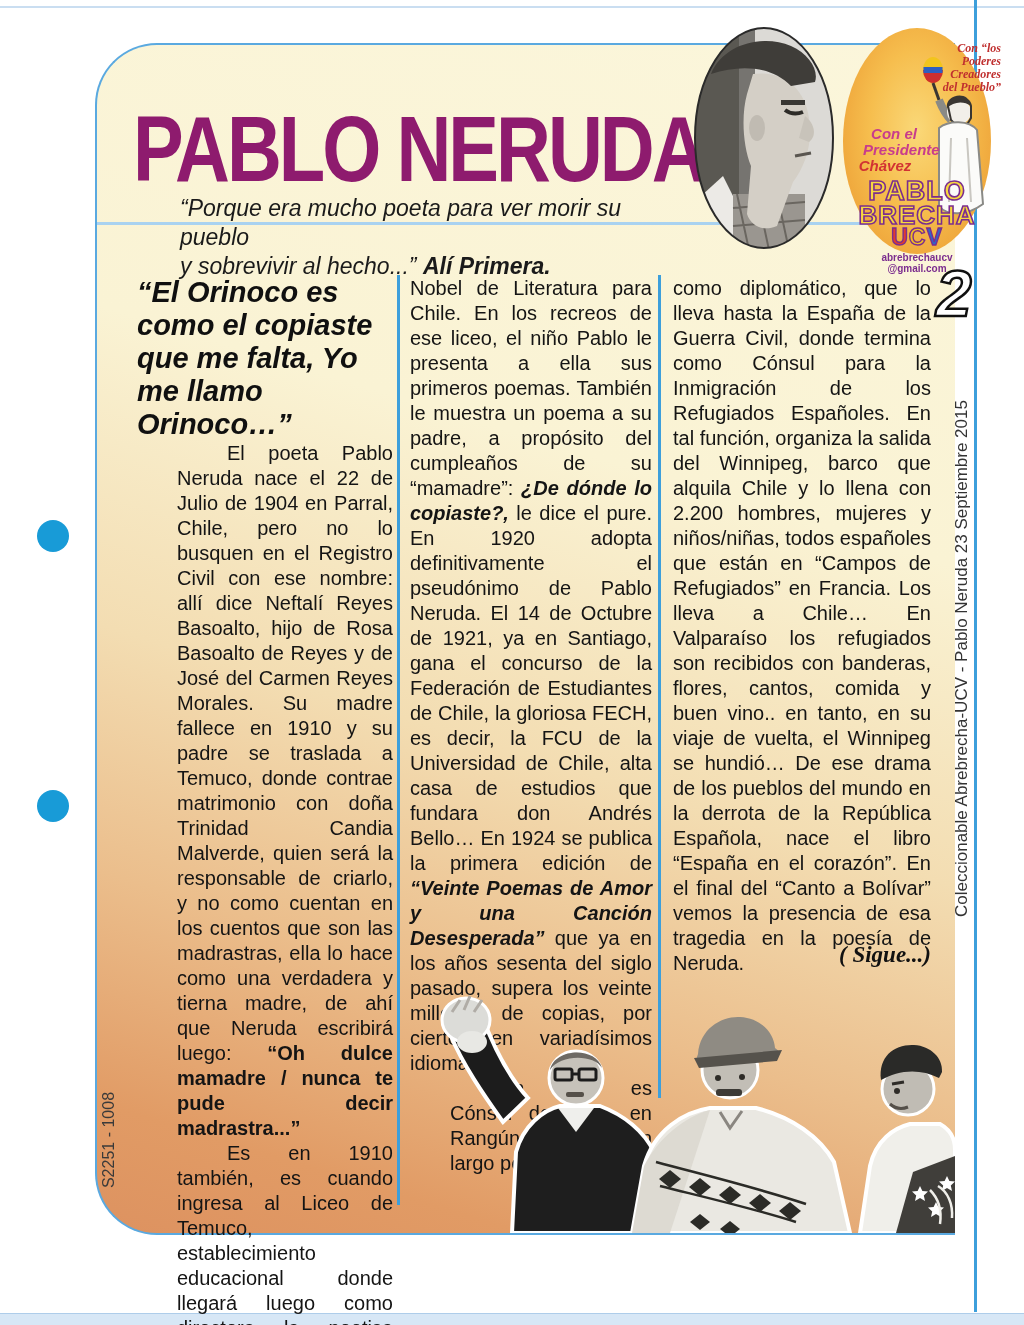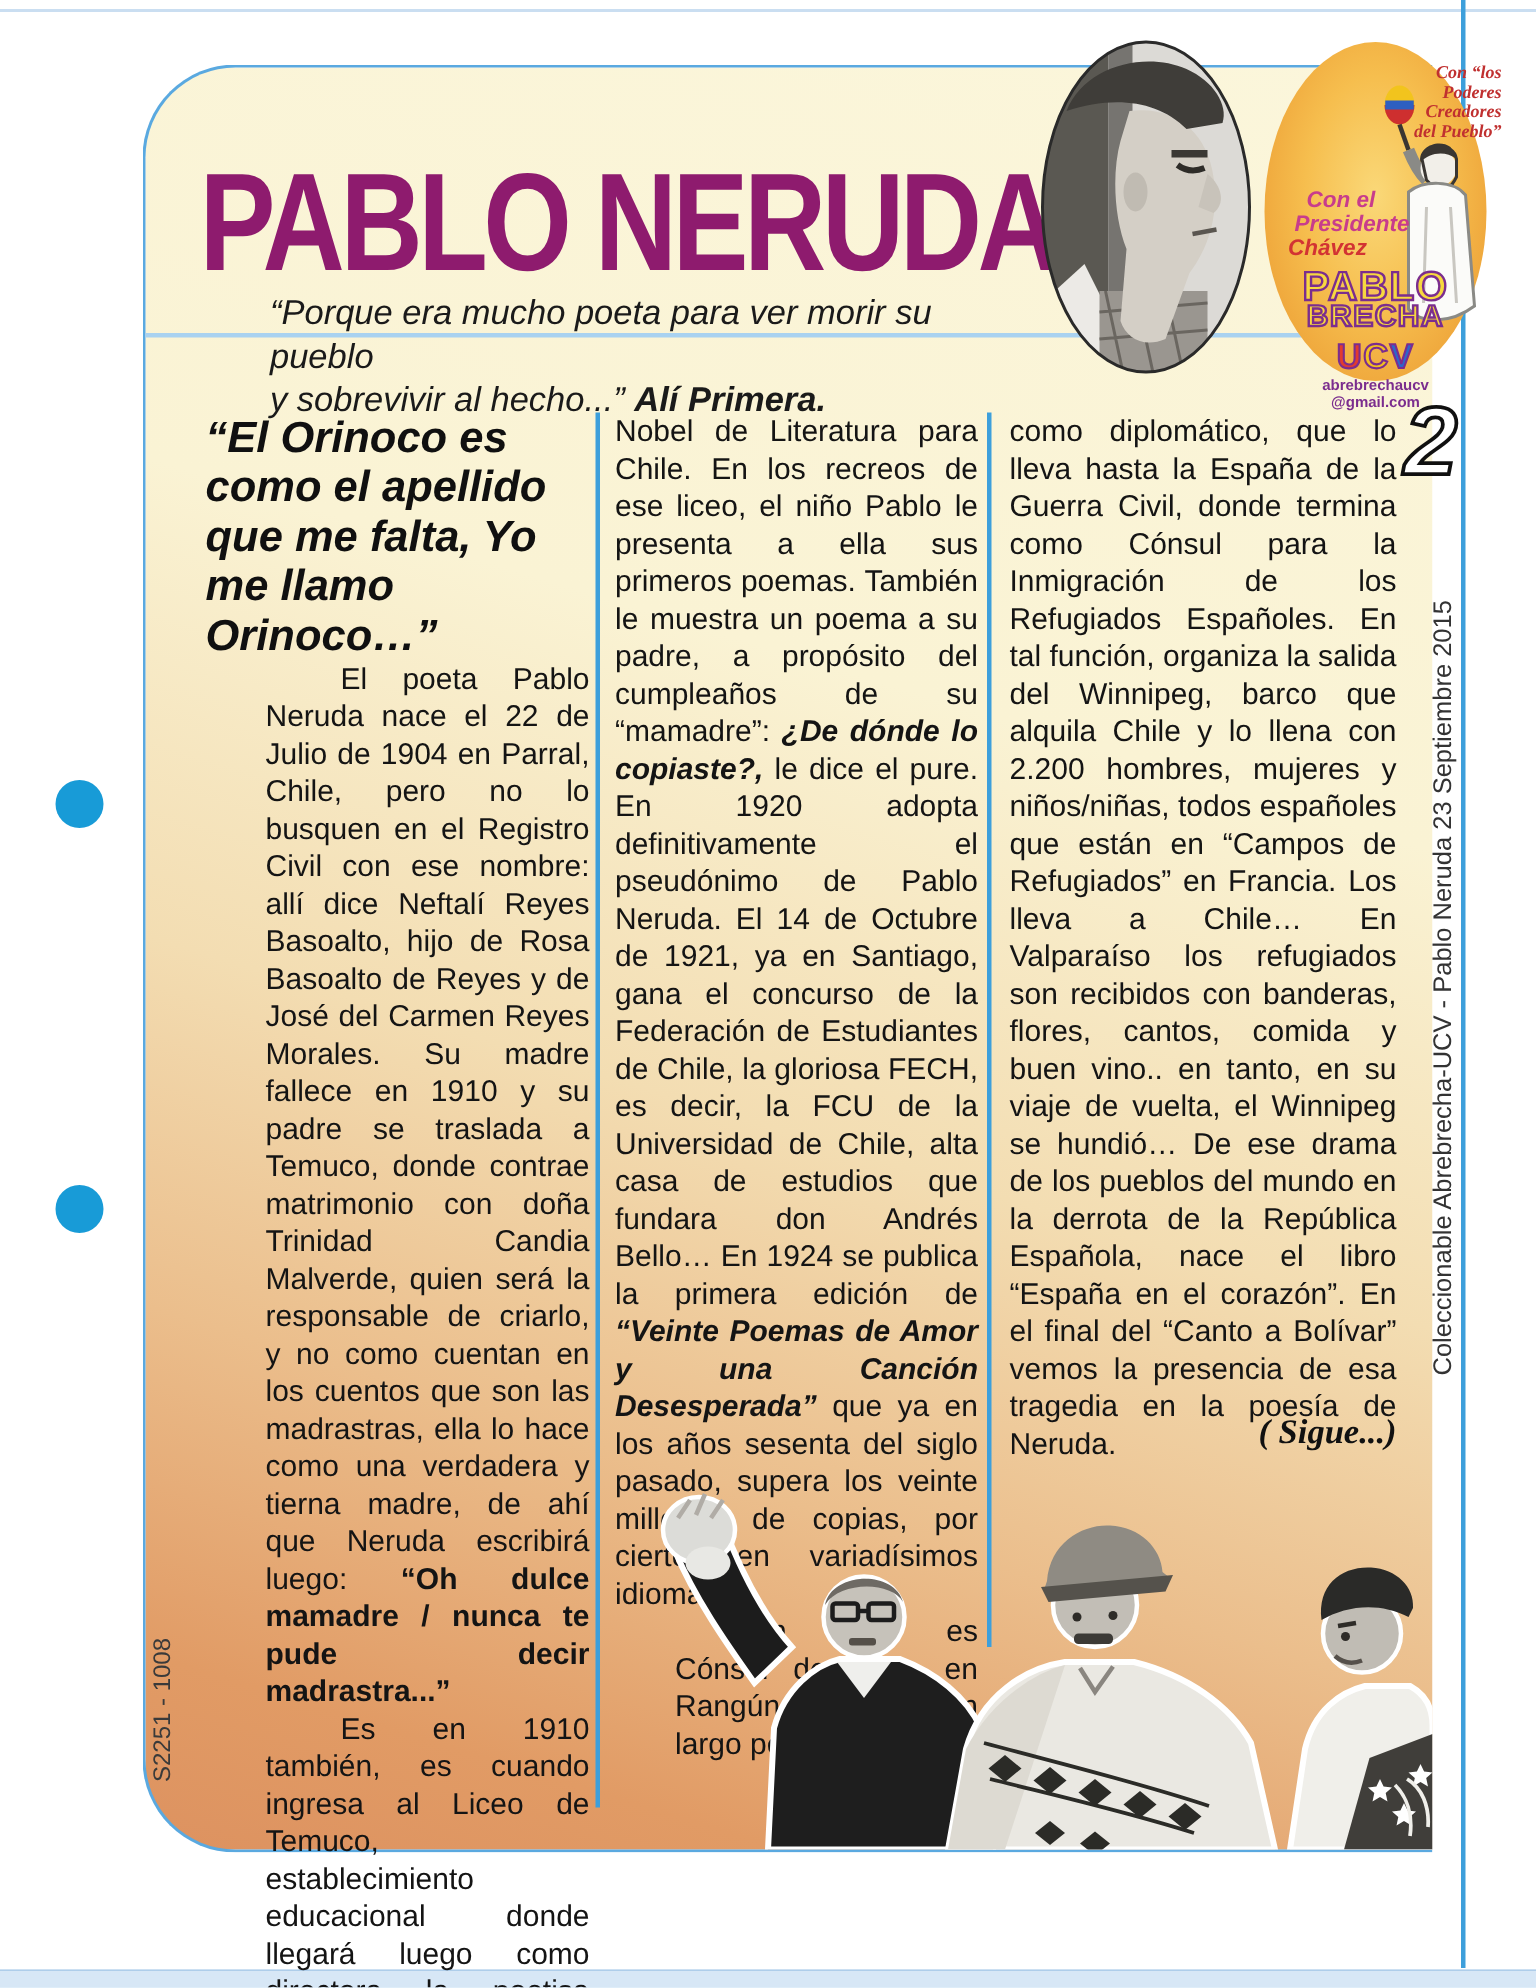--- a/index.html
+++ b/index.html
@@ -39,21 +39,21 @@
   .logo-top{position:absolute;left:44px;top:14px;width:66px;text-align:right;
     font-family:"Liberation Serif",serif;font-weight:bold;font-style:italic;
     font-size:12px;line-height:13px;color:#c03030;z-index:2;margin-left:48px;}
   .logo-mid{position:absolute;left:2px;top:98px;width:80px;text-align:center;font-weight:bold;font-style:italic;
     font-size:15px;line-height:16px;z-index:2;}
   .logo-mid .m1,.logo-mid .m2{color:#c83c8c;display:block;padding-left:18px;}
   .logo-mid .m3{color:#d23333;display:block;}
   .brand{position:absolute;left:0;width:148px;text-align:center;font-weight:bold;z-index:2;
     color:#f7d83f;-webkit-text-stroke:1.6px #7b2d8e;letter-spacing:1px;}
   .brand.b1{top:148px;font-size:27px;}
-  .brand.b2{top:172px;font-size:20px;}
+  .brand.b2{top:172px;font-size:26px;}
   .brand.b3{top:196px;font-size:23px;-webkit-text-stroke:1.4px #7b2d8e;}
   .logo-email{position:absolute;left:0;top:224px;width:148px;text-align:center;font-weight:bold;
     font-size:10px;line-height:11px;color:#7b2d8e;z-index:2;}
   .logo-sketch{position:absolute;right:4px;top:26px;z-index:1;}
   
   .col{position:absolute;top:276px;font-size:20px;line-height:25px;text-align:justify;color:#141414;z-index:1;}
   .col p{margin:0 0 0 0;}
   .col p.indent{text-indent:50px;margin-left:40px;}
   .col1{left:137px;width:256px;}
   .col2{left:410px;width:242px;}
@@ -152,21 +152,21 @@
     <div class="brand b1">PABLO</div>
     <div class="brand b2">BRECHA</div>
     <div class="brand b3"><span style="color: rgb(226, 59, 46);">U</span><span style="color: rgb(242, 192, 31);">C</span><span style="color: rgb(46, 102, 201);">V</span></div>
     <div class="logo-email">
       <span>abrebrechaucv</span><br>
       <span>@gmail.com</span>
     </div>
   </div>
 
   <div class="col col1">
-    <p class="headline">“El Orinoco es como el apellido que me falta, Yo me llamo Orinoco…”</p>
+    <p class="headline">“El Orinoco es como el copiaste que me falta, Yo me llamo Orinoco…”</p>
     <div>
         <p class="indent"><span>El poeta Pablo Neruda nace el 22 de Julio de 1904 en Parral, Chile, pero no lo busquen en el Registro Civil con ese nombre: allí dice Neftalí Reyes Basoalto, hijo de Rosa Basoalto de Reyes y de José del Carmen Reyes Morales. Su madre fallece en 1910 y su padre se traslada a Temuco, donde contrae matrimonio con doña Trinidad Candia Malverde, quien será la responsable de criarlo, y no como cuentan en los cuentos que son las madrastras, ella lo hace como una verdadera y tierna madre, de ahí que Neruda escribirá luego: </span><span class="s-b">“Oh dulce mamadre / nunca te pude decir madrastra...”</span></p>
         <p class="indent"><span>Es en 1910 también, es cuando ingresa al Liceo de Temuco, establecimiento educacional donde llegará luego como directora la poetisa Gabriela Mistral, más tarde primer Premio</span></p>
       </div>
   </div>
   <div class="divider div1"></div>
   <div class="col col2">
     <div>
         <p><span>Nobel de Literatura para Chile. En los recreos de ese liceo, el niño Pablo le presenta a ella sus primeros poemas. También le muestra un poema a su padre, a propósito del cumpleaños de su “mamadre”: </span><span class="s-bi">¿De dónde lo copiaste?,</span><span> le dice el pure. En 1920 adopta definitivamente el pseudónimo de Pablo Neruda. El 14 de Octubre de 1921, ya en Santiago, gana el concurso de la Federación de Estudiantes de Chile, la gloriosa FECH, es decir, la FCU de la Universidad de Chile, alta casa de estudios que fundara don Andrés Bello… En 1924 se publica la primera edición de </span><span class="s-bi">“Veinte Poemas de Amor y una Canción Desesperada”</span><span> que ya en los años sesenta del siglo pasado, supera los veinte millones de copias, por cierto, en variadísimos idiomas.</span></p>
         <p class="indent"><span>En 1927 es Cónsul de Chile en Rangún, iniciando un largo periplo</span></p>

